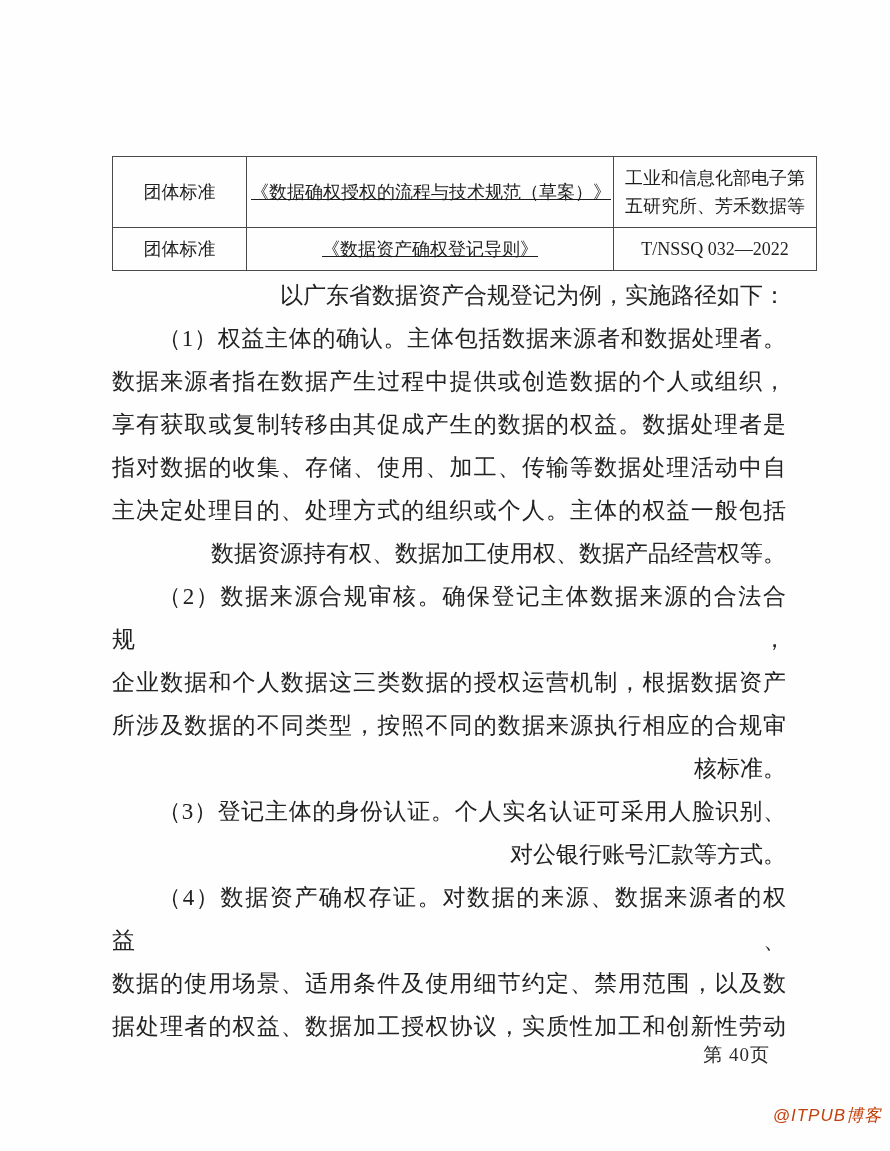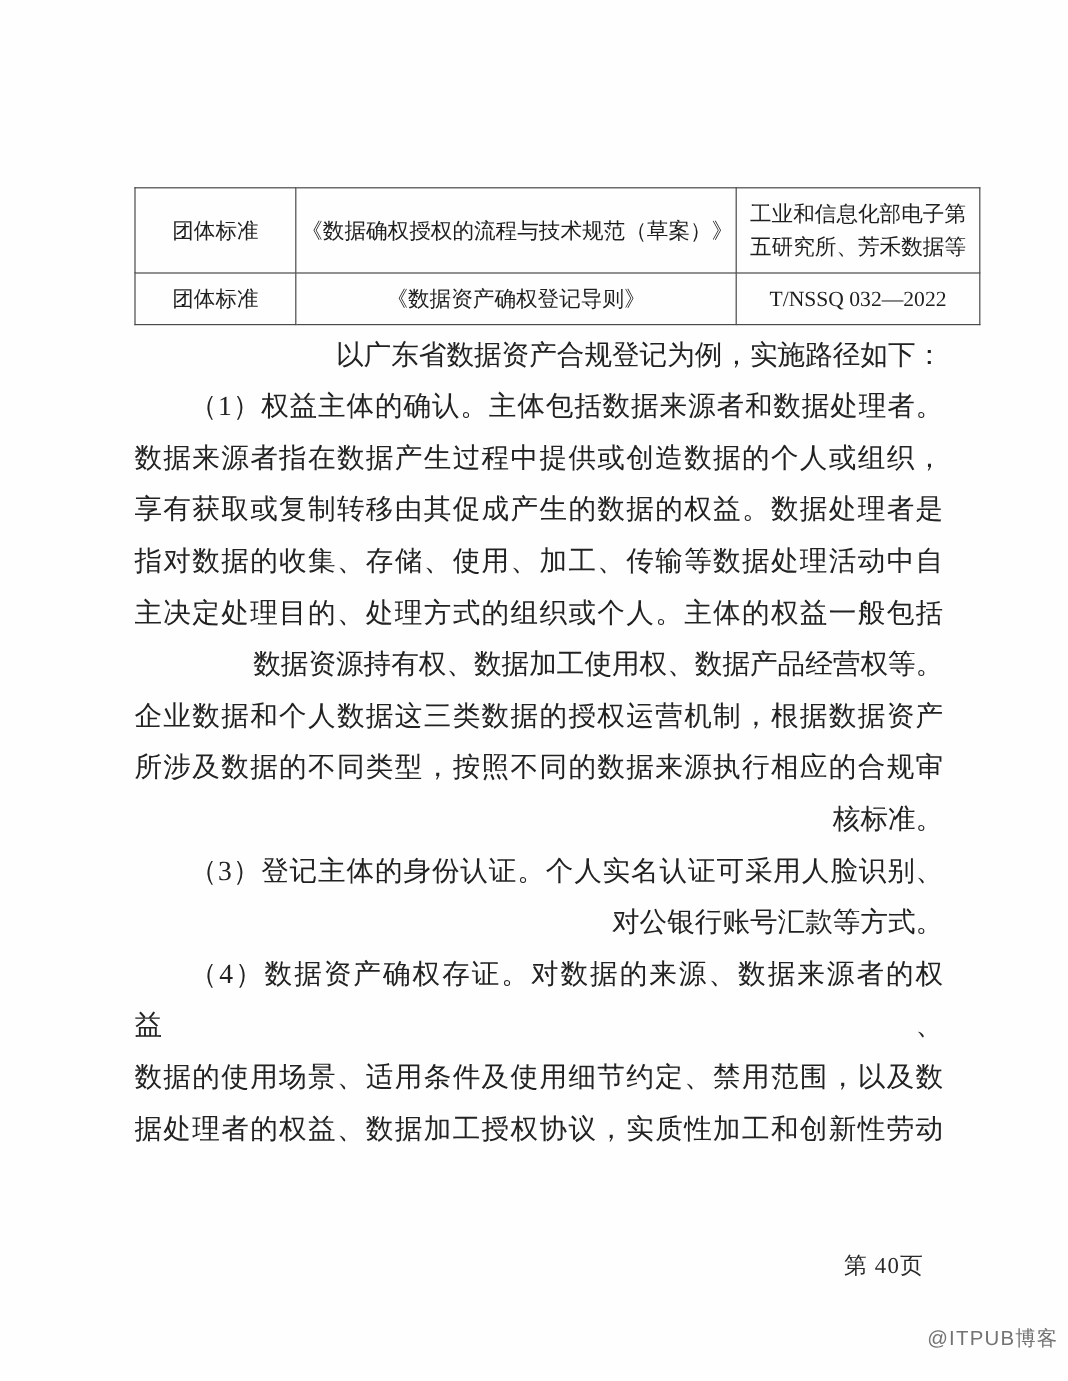--- a/index.html
+++ b/index.html
@@ -31,21 +31,21 @@
   .ref-table td {
     border: 1px solid #4a4a4a;
     text-align: center;
     vertical-align: middle;
     padding: 2px 4px;
     line-height: 28px;
   }
   .ref-table .row1 td { height: 66px; }
   .ref-table .row2 td { height: 38px; }
   .col-type   { width: 125px; }
-  .col-name   { width: 358px; white-space: nowrap; }
+  .col-name   { width: 358px; white-space: nowrap; text-decoration: underline; }
   .col-issuer { width: 194px; }
   .issuer-line { display: block; line-height: 28px; }
 
   
   .body-text {
     position: absolute;
     left: 112px;
     top: 274px;
     width: 674px;
     font-size: 23px;
@@ -69,23 +69,24 @@
     color: #2a2a2a;
     letter-spacing: 1px;
   }
 
   
   .watermark {
     position: absolute;
     top: 1104px;
     right: 8px;
     font-size: 17px;
-    color: #737373;
+    color: #c2410c;
     font-family: "Liberation Sans", "DejaVu Sans", sans-serif;
     letter-spacing: 1px;
+    font-style: italic;
   }
 </style>
 </head>
 <body>
 
 <div class="page">
 
   <table class="ref-table">
     <tbody>
       <tr class="row1">
@@ -107,20 +108,21 @@
   </table>
 
   <div class="body-text">
       <div class="ln indent">以广东省数据资产合规登记为例，实施路径如下：</div>
       <div class="ln fill indent">（1）权益主体的确认。主体包括数据来源者和数据处理者。</div>
       <div class="ln fill">数据来源者指在数据产生过程中提供或创造数据的个人或组织，</div>
       <div class="ln fill">享有获取或复制转移由其促成产生的数据的权益。数据处理者是</div>
       <div class="ln fill">指对数据的收集、存储、使用、加工、传输等数据处理活动中自</div>
       <div class="ln fill">主决定处理目的、处理方式的组织或个人。主体的权益一般包括</div>
       <div class="ln">数据资源持有权、数据加工使用权、数据产品经营权等。</div>
+      <div class="ln fill indent">（2）数据来源合规审核。确保登记主体数据来源的合法合规，</div>
       <div class="ln fill">企业数据和个人数据这三类数据的授权运营机制，根据数据资产</div>
       <div class="ln fill">所涉及数据的不同类型，按照不同的数据来源执行相应的合规审</div>
       <div class="ln">核标准。</div>
       <div class="ln fill indent">（3）登记主体的身份认证。个人实名认证可采用人脸识别、</div>
       <div class="ln">对公银行账号汇款等方式。</div>
       <div class="ln fill indent">（4）数据资产确权存证。对数据的来源、数据来源者的权益、</div>
       <div class="ln fill">数据的使用场景、适用条件及使用细节约定、禁用范围，以及数</div>
       <div class="ln fill">据处理者的权益、数据加工授权协议，实质性加工和创新性劳动</div>
     </div>
 

